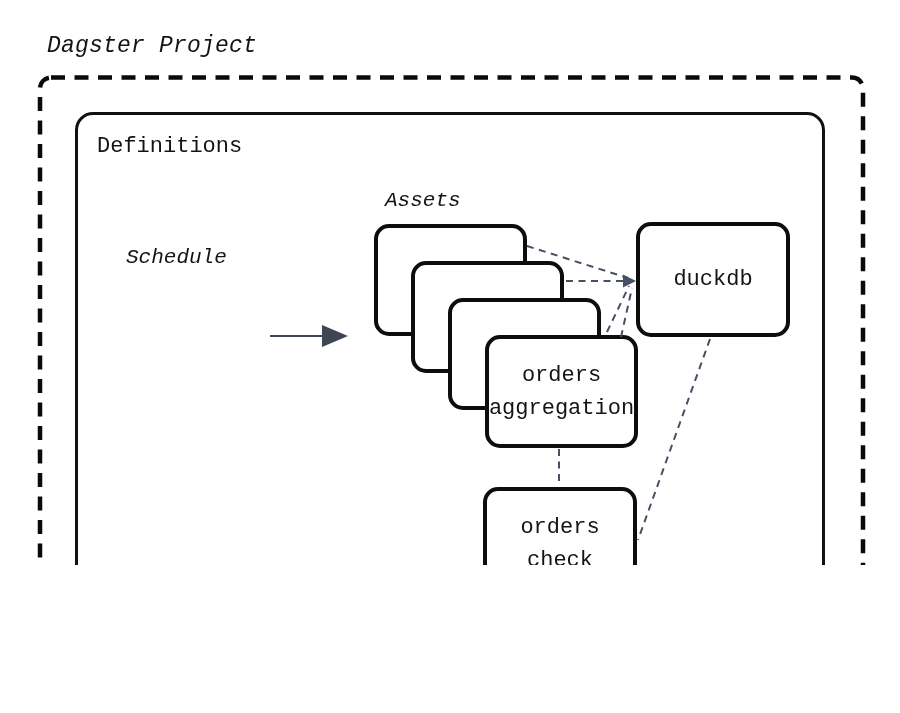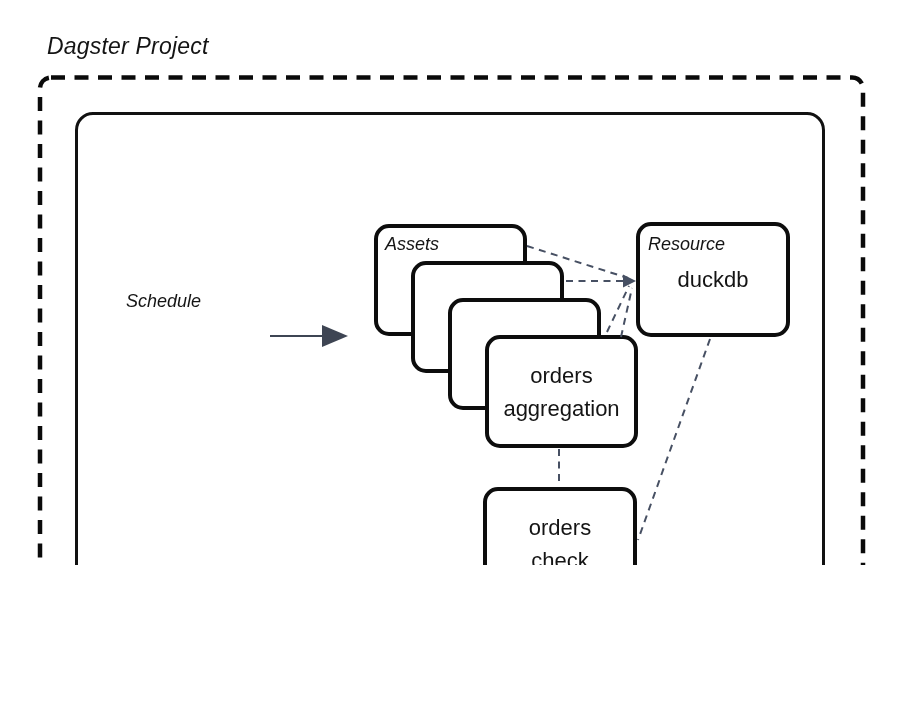--- a/index.html
+++ b/index.html
@@ -8,20 +8,21 @@
     background: #ffffff;
     font-family: "Liberation Sans", sans-serif;
     color: #141414;
   }
   .canvas {
     position: relative;
     width: 900px;
     height: 565px;
     background: #ffffff;
     overflow: hidden;
+    font-family: Liberation Mono, monospace;
   }
   .abs { position: absolute; }
 
   .project-title {
     left: 47px;
     top: 33px;
     font-size: 23px;
     font-style: italic;
     font-weight: 500;
     letter-spacing: 0.2px;
@@ -38,27 +39,26 @@
     z-index: 0;
   }
   .definitions-label {
     left: 97px;
     top: 134px;
     font-size: 22px;
     z-index: 1;
   }
 
   .group-label {
-    font-size: 18px;
+    font-size: 21px;
     font-style: italic;
     font-weight: 500;
     z-index: 6;
     white-space: pre-line;
     line-height: 35px;
-    margin-top: 44px;
   }
   .schedule-label   { left: 126px; top: 240px; }
   .assets-label     { left: 385px; top: 183px; }
   .resource-label   { left: 648px; top: 183px; }
   .asset-check-label{ left: 399px; top: 457px; }
 
   .node {
     box-sizing: border-box;
     border: 4px solid #0d0d0d;
     border-radius: 15px;
@@ -91,24 +91,24 @@
   }
 </style>
 </head>
 <body>
 
 <div class="canvas">
 
   <div class="abs project-title">Dagster Project</div>
 
   <div class="abs definitions-box"></div>
+  <div class="abs definitions-label">Definitions</div>
 
   <div class="abs group-label schedule-label">Schedule</div>
   <div class="abs group-label assets-label">Assets</div>
-  <div class="abs group-label resource-label">Resource</div>
 
 
   <div class="abs node stack-1" style="border-color: rgb(13, 13, 13);"></div>
   <div class="abs node stack-2" style="border-color: rgb(13, 13, 13);"></div>
   <div class="abs node stack-3" style="border-color: rgb(13, 13, 13);"></div>
   <div class="abs node stack-4" style="border-color: rgb(13, 13, 13);">
     <span>orders
 aggregation</span>
   </div>
 

